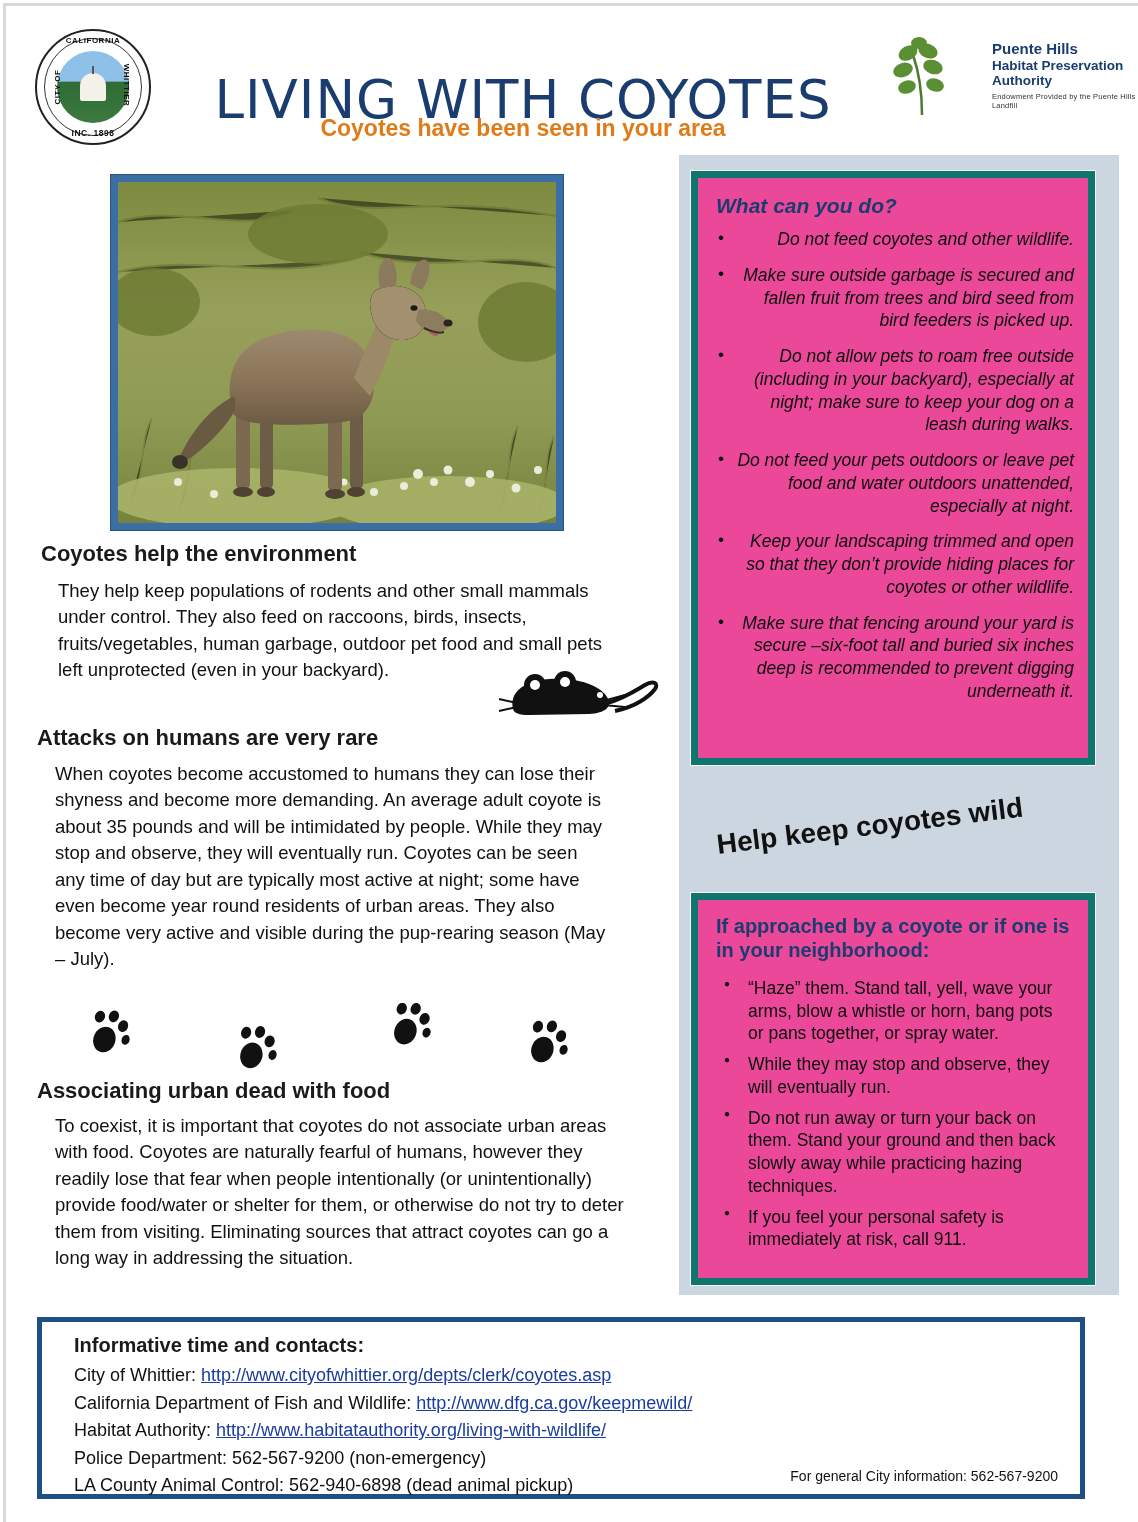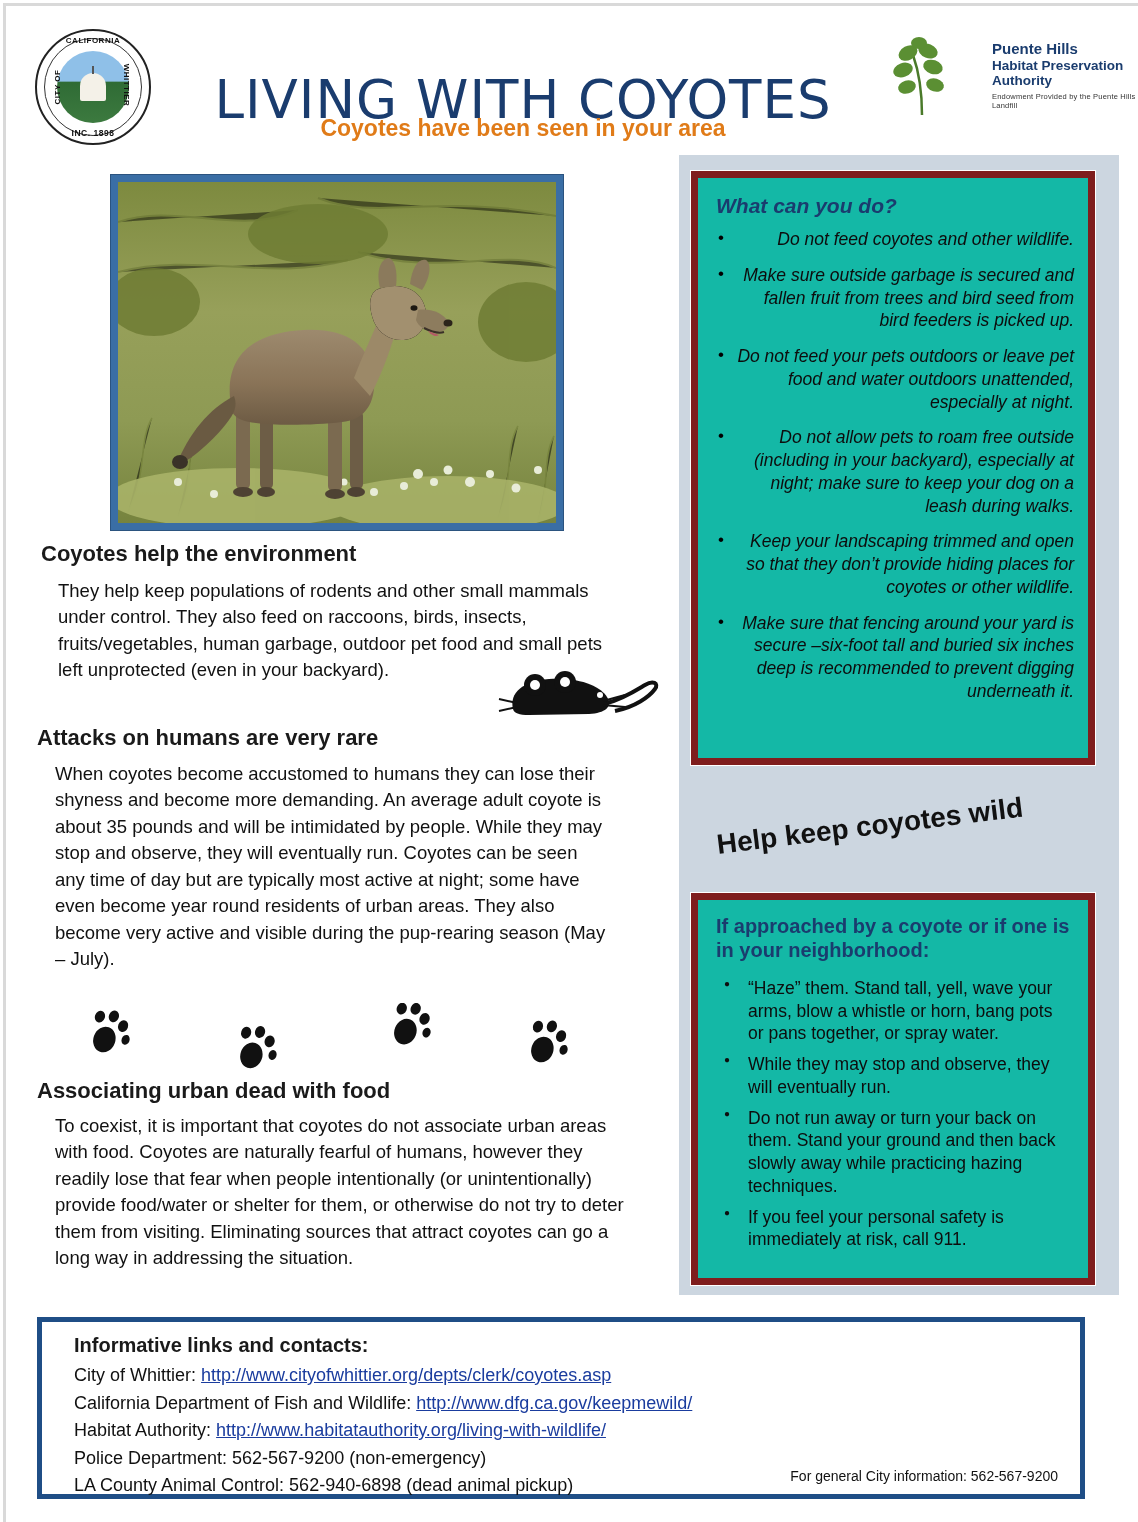--- a/index.html
+++ b/index.html
@@ -148,22 +148,22 @@
 
   
   .right-band {
     position: absolute;
     left: 676px; top: 152px;
     width: 440px; height: 1140px;
     background: #ccd6e0;
   }
   .panel {
     position: absolute;
-    background: #14b8a6;
-    border: 7px solid #7f1d1d;
+    background: #ec4899;
+    border: 7px solid #0f766e;
     outline: 1px solid #ffffff;
   }
   .panel-1 {
     left: 688px; top: 168px;
     width: 404px; height: 594px;
   }
   .panel-1 .p-title {
     font-size: 21px;
     font-weight: bold;
     font-style: italic;
@@ -475,43 +475,43 @@
   <h2 class="sec h-urb">Associating urban dead with food</h2>
   <p class="body p-urb">To coexist, it is important that coyotes do not associate urban areas with food.  Coyotes are naturally fearful of humans, however they readily lose that fear when people intentionally (or unintentionally) provide food/water or shelter for them, or otherwise do not try to deter them from visiting. Eliminating sources that attract coyotes can go a long way in addressing the situation.</p>
 
   <div class="right-band"></div>
 
   <div class="panel panel-1">
     <div class="p-title">What can you do?</div>
     <ul class="dashlist">
       <li>Do not feed coyotes and other wildlife.</li>
       <li>Make sure outside garbage is secured and fallen fruit from trees and bird seed from bird feeders is picked up.</li>
+      <li>Do not allow pets to roam free outside (including in your backyard), especially at night; make sure to keep your dog on a leash during walks.</li>
       <li>Do not feed your pets outdoors or leave pet food and water outdoors unattended, especially at night.</li>
-      <li>Do not allow pets to roam free outside (including in your backyard), especially at night; make sure to keep your dog on a leash during walks.</li>
       <li>Keep your landscaping trimmed and open so that they don’t provide hiding places for coyotes or other wildlife.</li>
       <li>Make sure that fencing around your yard is secure –six-foot tall and buried six inches deep is recommended to prevent digging underneath it.</li>
     </ul>
   </div>
 
   <div class="banner">
     <span>Help keep coyotes wild</span>
   </div>
 
   <div class="panel panel-2">
     <div class="p-title">If approached by a coyote or if one is in your neighborhood:</div>
     <ul class="bullist">
       <li>“Haze” them. Stand tall, yell, wave your arms, blow a whistle or horn, bang pots or pans together, or spray water.</li>
       <li>While they may stop and observe, they will eventually run.</li>
       <li>Do not run away or turn your back on them. Stand your ground and then back slowly away while practicing hazing techniques.</li>
       <li>If you feel your personal safety is immediately at risk, call 911.</li>
     </ul>
   </div>
 
   <div class="footer">
-    <h3>Informative links and contacts:</h3>
+    <h3>Informative time and contacts:</h3>
 
     <div class="line">
       <span>City of Whittier:</span>
       <a href="#">http://www.cityofwhittier.org/depts/clerk/coyotes.asp</a>
     </div>
     <div class="line">
       <span>California Department of Fish and Wildlife:</span>
       <a href="#">http://www.dfg.ca.gov/keepmewild/</a>
     </div>
     <div class="line">

